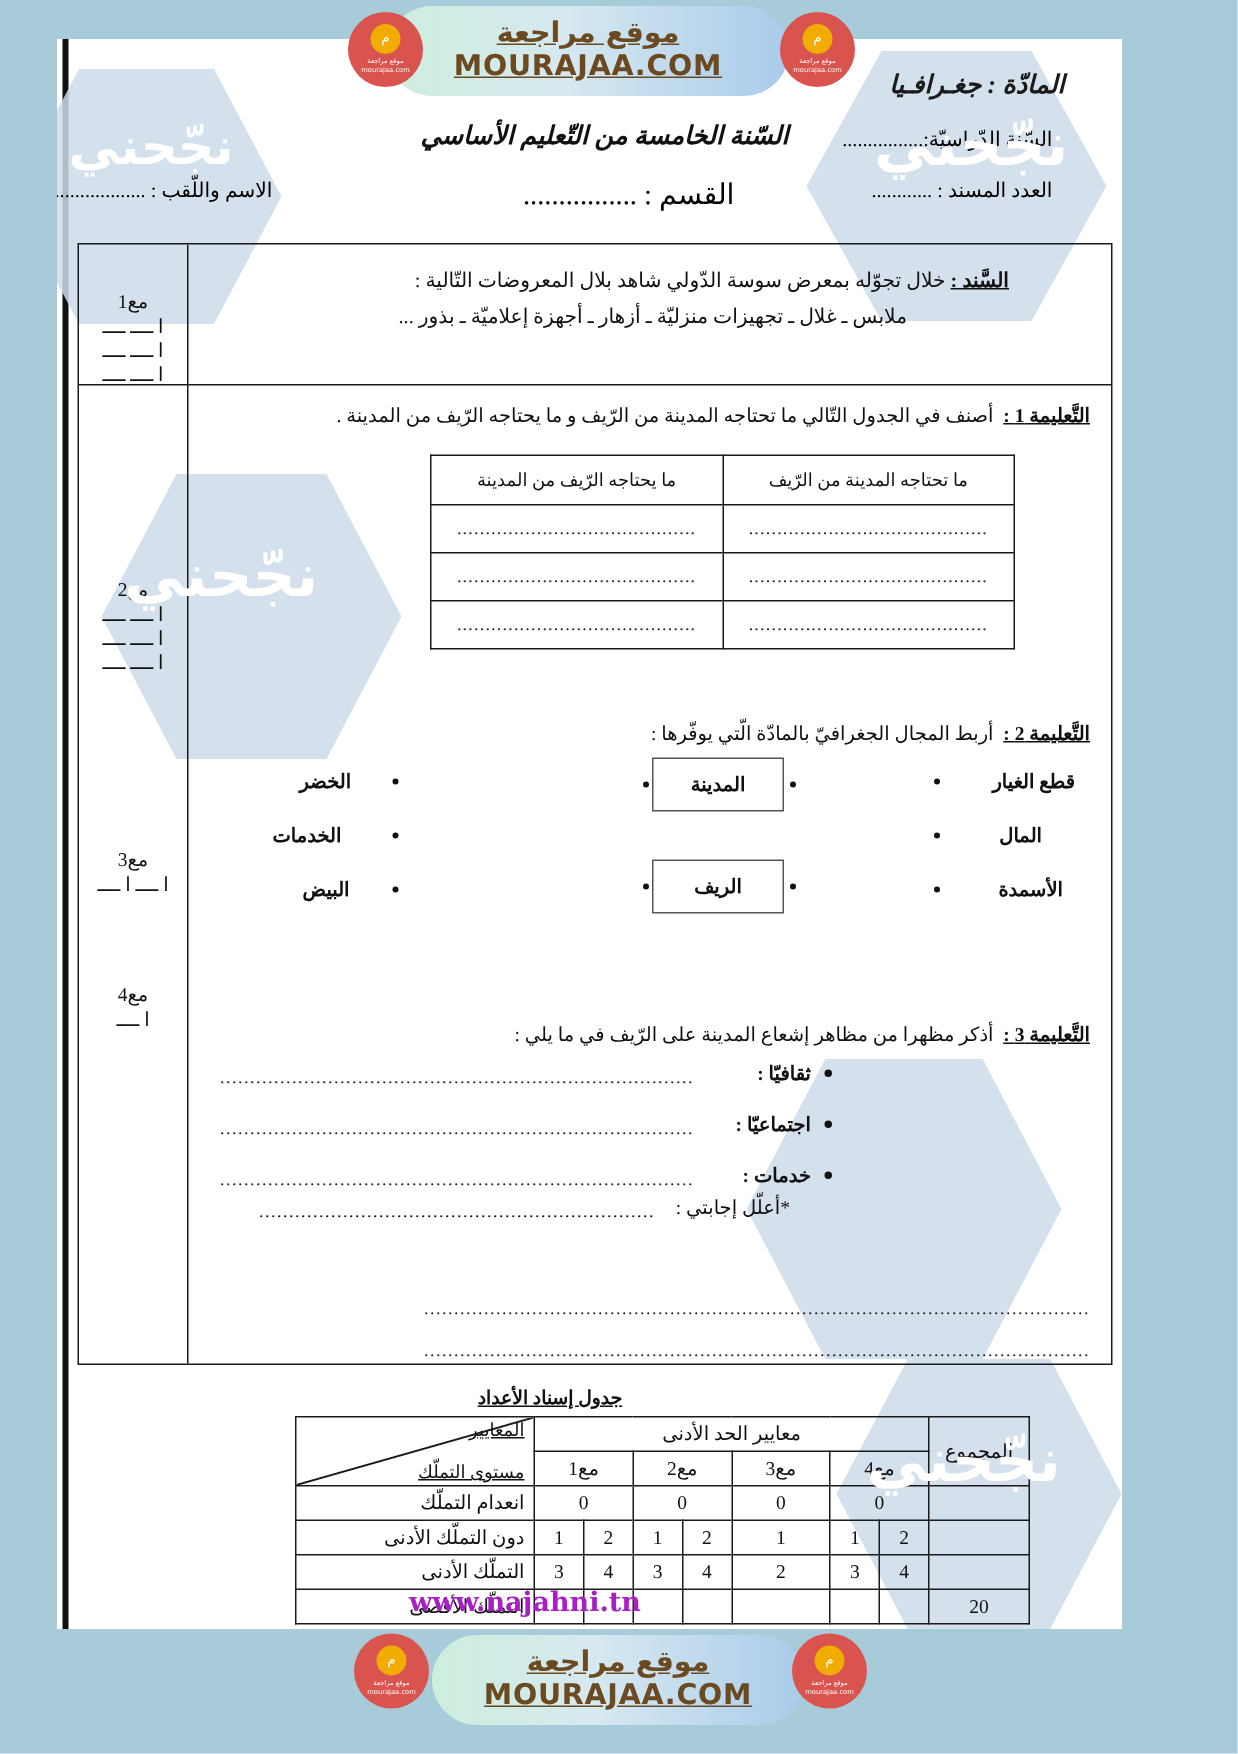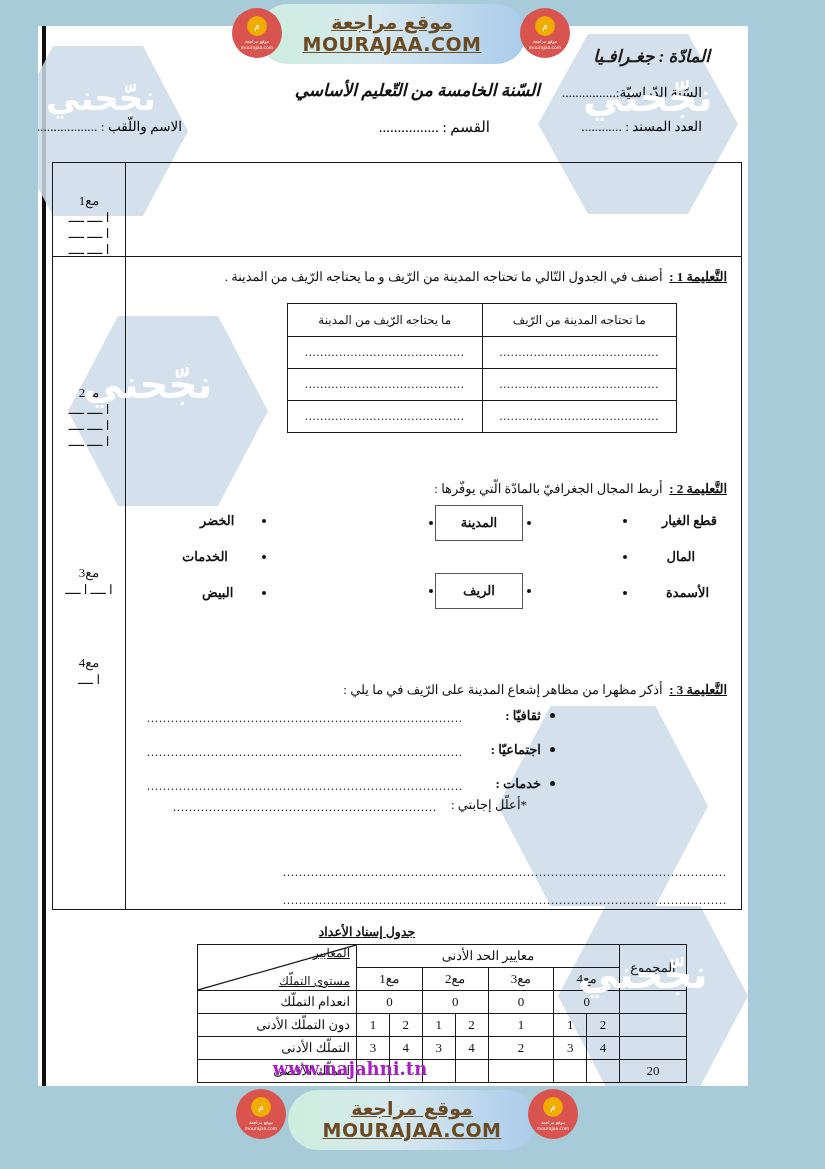--- a/index.html
+++ b/index.html
@@ -68,21 +68,21 @@
     right: 32px;
     top: 14px;
     font-style: italic;
     font-weight: bold;
     font-size: 17px;
     color: #1b1b1b;
     letter-spacing: 1px;
   }
   .hdr-level {
     position: absolute;
-    right: 202px;
+    right: 216px;
     top: 48px;
     font-style: italic;
     font-weight: bold;
     font-size: 17px;
     color: #111;
     white-space: nowrap;
   }
   .hdr-year {
     position: absolute;
     right: 40px;
@@ -94,21 +94,21 @@
     position: absolute;
     right: 560px;
     top: 86px;
     font-size: 13.5px;
     white-space: nowrap;
   }
   .hdr-class {
     position: absolute;
     right: 252px;
     top: 86px;
-    font-size: 15px;
+    font-size: 19px;
     white-space: nowrap;
   }
   .hdr-mark {
     position: absolute;
     right: 40px;
     top: 86px;
     font-size: 13.5px;
     white-space: nowrap;
   }
   .dots { letter-spacing: .5px; }
@@ -583,20 +583,27 @@
         <span class="mboxes">ا ــــ ا ــــ</span>
       </div>
       <div class="mgroup" style="top:492px;">
         <span class="mlabel">مع4</span>
         <span class="mboxes">ا ــــ</span>
       </div>
     </div>
 
     <div class="body-col">
 
+      <div id="support">
+        <div class="l1">
+          <span class="lbl">السَّند :</span>
+          <span>خلال تجوّله بمعرض سوسة الدّولي شاهد بلال المعروضات التّالية :</span>
+        </div>
+        <div class="l2">ملابس ـ غلال ـ تجهيزات منزليّة ـ أزهار ـ أجهزة إعلاميّة ـ بذور ...</div>
+      </div>
 
       <div class="instr" id="i1">
         <div class="head">
           <span class="tag">التَّعليمة 1 :</span>
           &nbsp;<span>أصنف في الجدول التّالي ما تحتاجه المدينة من الرّيف و ما يحتاجه الرّيف من المدينة .</span>
         </div>
         <table id="t1">
           <tbody>
               <tr>
             <th>ما تحتاجه المدينة من الرّيف</th>

